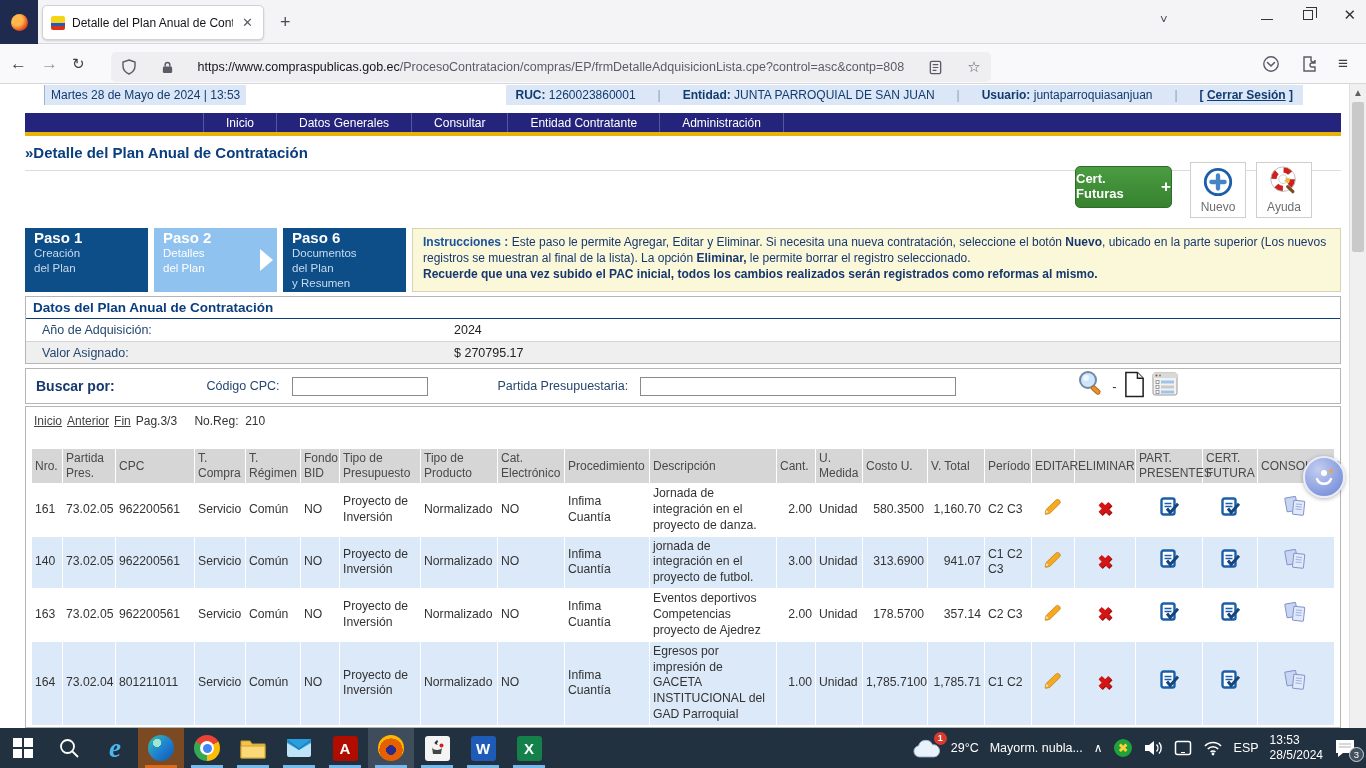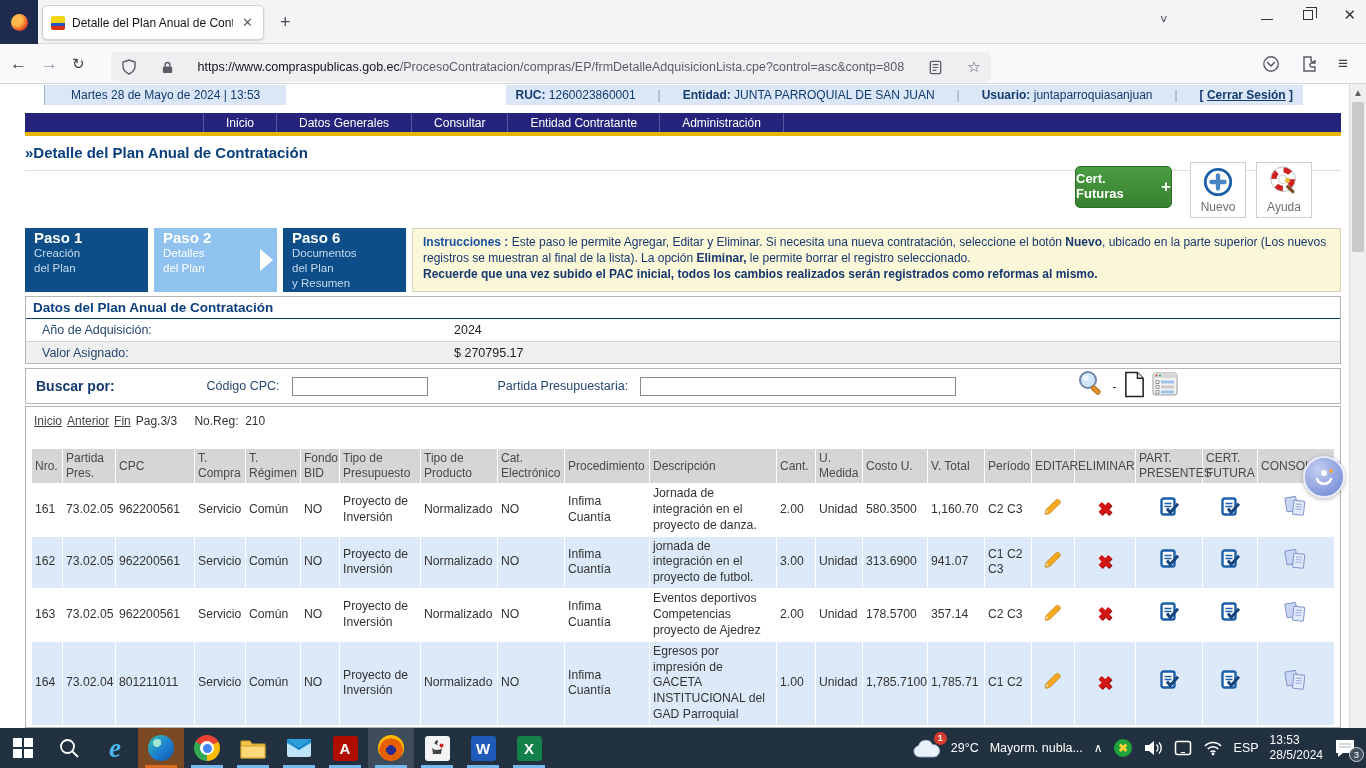--- a/index.html
+++ b/index.html
@@ -31,21 +31,21 @@
   .urlbar { flex:1; max-width:880px; height:30px; margin-left:12px; background:#efeff2; border-radius:5px; display:flex; align-items:center; padding:0 10px; gap:24px;margin-top:7px; }
   .url-text { flex:1; font-size:12.5px; color:#5b5b66; white-space:nowrap; overflow:hidden; }
   .url-text b { color:#15141a; font-weight:normal; }
   .url-star { font-size:15px; color:#5b5b66; }
   .nav-right { display:flex; gap:20px; align-items:center; margin-left:auto; padding-right:8px; }
   .nav-ham { font-size:17px; color:#3f3f44; }
 
   
   .page { position:absolute; top:84px; left:0; right:0; height:644px; background:#fff; overflow:hidden; }
   .session-strip { position:absolute; top:0; left:0; right:17px; height:24px; }
-  .date-box { position:absolute; left:44px; top:1px; padding:3px 26px; background:#dbe7f6; font-size:12px; color:#123b70; border-left:1px solid #9fb4d2; }
+  .date-box { position:absolute; left:44px; top:1px; padding:3px 6px; background:#dbe7f6; font-size:12px; color:#123b70; border-left:1px solid #9fb4d2; }
   .session-right { position:absolute; right:46px; top:1px; padding:3px 10px; background:#dbe7f6; font-size:12px; color:#123b70; display:flex; gap:22px; align-items:center; white-space:nowrap; }
   .session-right .sep { color:#8aa0c0; }
   .logout-link { font-weight:bold; text-decoration:underline; color:#123b70; }
 
   .menubar { position:absolute; top:29px; left:25px; width:1316px; height:19px; background:#24247c; display:flex; align-items:center; }
   .menubar ul { display:flex; list-style:none; margin-left:178px; height:100%; }
   .menubar li { display:flex; align-items:center; padding:0 22px; color:#fff; font-size:12px; border-right:1px solid #56569e; cursor:pointer; }
   .menubar li:first-child { border-left:1px solid #56569e; }
   .goldbar { position:absolute; top:48px; left:25px; width:1316px; height:4px; background:#e7b50a; }
 
@@ -89,21 +89,21 @@
 
   .table-panel { top:322px; height:322px; overflow:hidden; }
   .pagination { margin:7px 0 0 8px; font-size:12px; color:#333; }
   .pagination a { color:#444; text-decoration:underline; margin-right:5px; cursor:pointer; }
   .pagination .pg { margin-right:14px; }
 
   table.grid { margin:20px 0 0 5px; border-collapse:separate; border-spacing:1px; table-layout:fixed; width:1304px; }
   table.grid th { background:#d6d6d6; color:#4a4a4a; font-weight:normal; font-size:12px; text-align:left; padding:2px 3px; white-space:pre-line; vertical-align:middle; line-height:1.25; }
   table.grid td { font-size:12.2px; color:#333; padding:2px 3px; vertical-align:middle; line-height:1.3; background:#fff; }
   table.grid tr.alt td { background:#dce9f8; }
-  td.c-right, th.h-right { }
+  td.c-right, th.h-right { text-align:right; }
   td.c-center { text-align:center; }
   td.c-top { vertical-align:top; }
   .xdel { color:#d21616; font-size:18px; font-weight:bold; text-shadow:1px 1px 0 #9a1010; }
   td a.row-action { cursor:pointer; display:inline-block; }
 
   .floating-widget { position:absolute; left:1303px; top:372px; width:42px; height:42px; border-radius:50%; background:radial-gradient(circle at 35% 30%, #c3cdf0, #8499dd 70%, #7285cc); border:2px solid #e8ecfa; box-shadow:0 1px 4px rgba(0,0,0,.3); cursor:pointer; display:flex; align-items:center; justify-content:center; }
 
   .page-scrollbar { position:absolute; right:0; top:0; width:17px; height:644px; background:#f0f0f0; border-left:1px solid #e0e0e0; }
   .sb-arrow { text-align:center; font-size:10px; color:#606060; padding-top:3px; }
   .sb-thumb { position:absolute; left:2px; right:2px; top:18px; height:150px; background:#c9c9c9; border-radius:2px; }
@@ -406,21 +406,21 @@
                     <g transform="rotate(-10 9 11)">
                       <rect x="3" y="3" width="11" height="14" rx="1" fill="#c9d6f2" stroke="#8193cc"></rect>
                     </g>
                     <g transform="rotate(6 18 15)">
                       <rect x="10" y="7" width="11" height="14" rx="1" fill="#e1e9fb" stroke="#8193cc"></rect>
                       <path d="M12.5 10.5h6M12.5 13h6M12.5 15.5h6" stroke="#9db0dd" stroke-width="1"></path>
                     </g>
                   </svg></a></td>
             </tr>
             <tr class="alt">
-              <td class="">162</td>
+              <td class="">140</td>
               <td class="c-top">73.02.05</td>
               <td class="">962200561</td>
               <td class="">Servicio</td>
               <td class="">Común</td>
               <td class="">NO</td>
               <td class="">Proyecto de Inversión</td>
               <td class="">Normalizado</td>
               <td class="">NO</td>
               <td class="">Infima Cuantía</td>
               <td class="">jornada de integración en el proyecto de futbol.</td>

